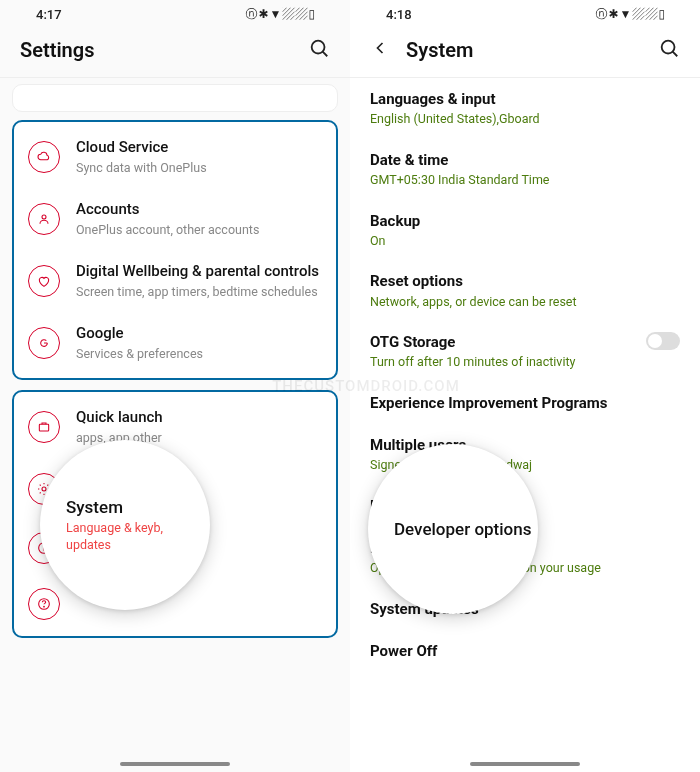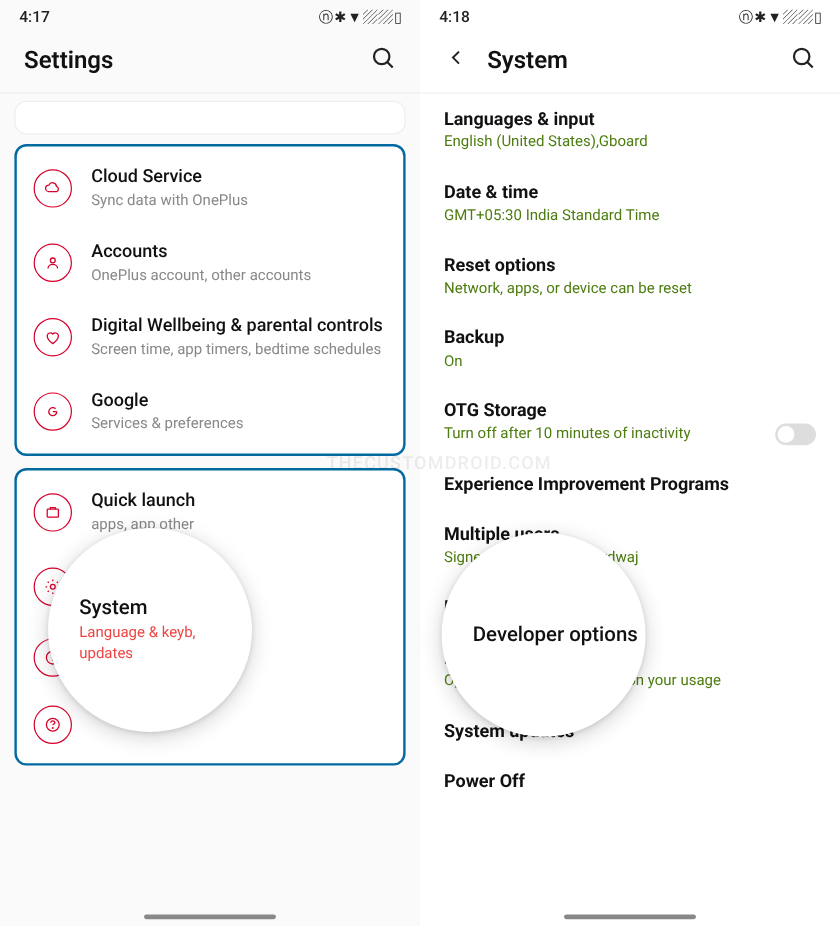--- a/index.html
+++ b/index.html
@@ -17,21 +17,21 @@
     width: 350px;
     height: 772px;
     background: #fafafa;
   }
   .phone.left { left: 0; }
   .phone.right { left: 350px; background: #fff; }
   .statusbar {
     display: flex;
     justify-content: space-between;
     align-items: center;
-    padding: 6px 16px 4px;
+    padding: 6px 36px 4px;
     font-size: 13px;
     font-weight: 500;
     color: #222;
   }
   .status-icons { display: flex; gap: 3px; align-items: center; font-size: 12px; letter-spacing: -1px;}
   .header {
     display: flex;
     align-items: center;
     justify-content: space-between;
     padding: 10px 20px 14px;
@@ -72,21 +72,21 @@
   .stub-card {
     background:#fff; border:1px solid #eee; border-radius:10px;
     margin: 6px 12px 0; height: 28px;
   }
   
   .srow {
     padding: 11px 20px;
   }
   .srow .t1 { font-size: 15px; color:#111; font-weight:700; line-height:1.35;}
   .srow .t2 { font-size: 12.5px; color:#4d7c0f; line-height:1.4; margin-top:1px;}
-  .srow.toggle-row { display:flex; align-items:flex-end; }
+  .srow.toggle-row { display:flex; align-items:flex-start; }
   .srow.toggle-row .txt { flex:1;}
   .toggle {
     width: 34px; height: 18px; background:#ddd; border-radius: 10px; position:relative;
   }
   .toggle::after {
     content:''; position:absolute; width:14px; height:14px; background:#fff;
     border-radius:50%; top:2px; left:2px;
   }
   .nav-pill {
     position:absolute; bottom:6px; left:50%; transform:translateX(-50%);
@@ -264,28 +264,28 @@
         </div>
       </div>
       <div class="srow">
         <div class="txt">
           <div class="t1">Date &amp; time</div>
           <div class="t2">GMT+05:30 India Standard Time</div>
         </div>
       </div>
       <div class="srow">
         <div class="txt">
+          <div class="t1">Backup</div>
+          <div class="t2">On</div>
+        </div>
+      </div>
+      <div class="srow">
+        <div class="txt">
           <div class="t1">Reset options</div>
           <div class="t2">Network, apps, or device can be reset</div>
-        </div>
-      </div>
-      <div class="srow">
-        <div class="txt">
-          <div class="t1">Backup</div>
-          <div class="t2">On</div>
         </div>
       </div>
       <div class="srow toggle-row">
         <div class="txt">
           <div class="t1">OTG Storage</div>
           <div class="t2">Turn off after 10 minutes of inactivity</div>
         </div>
         <div class="toggle"></div>
       </div>
       <div class="srow">

